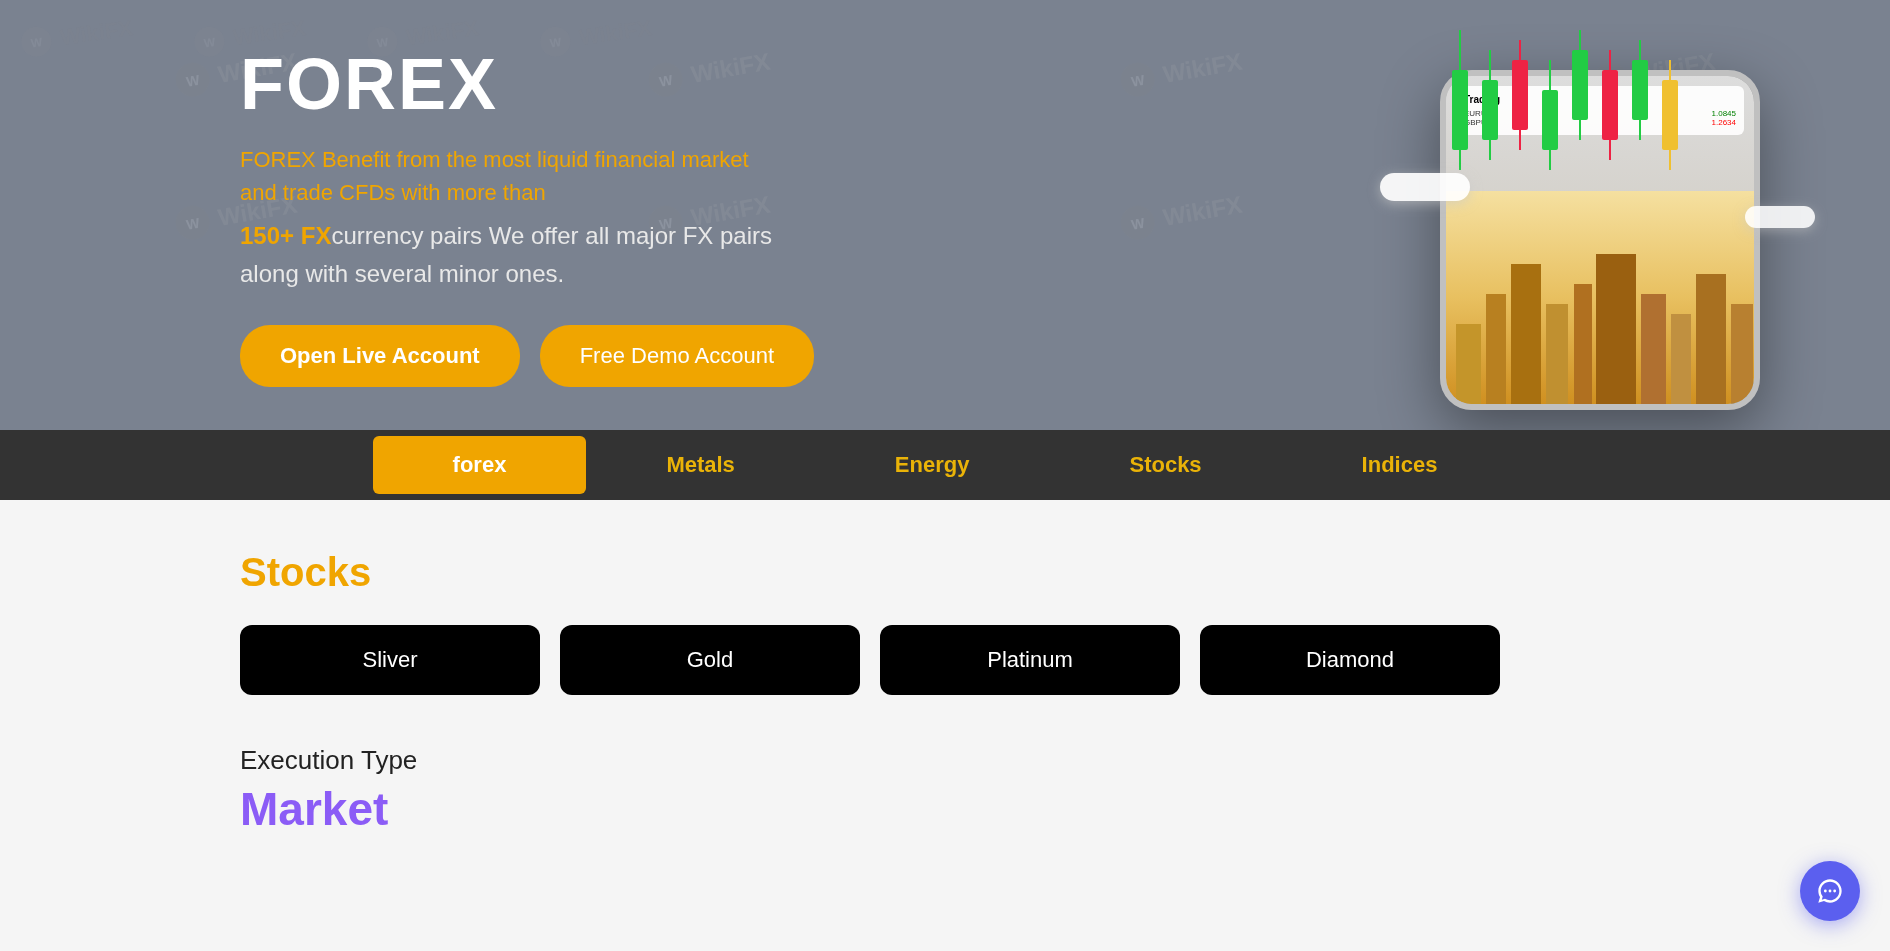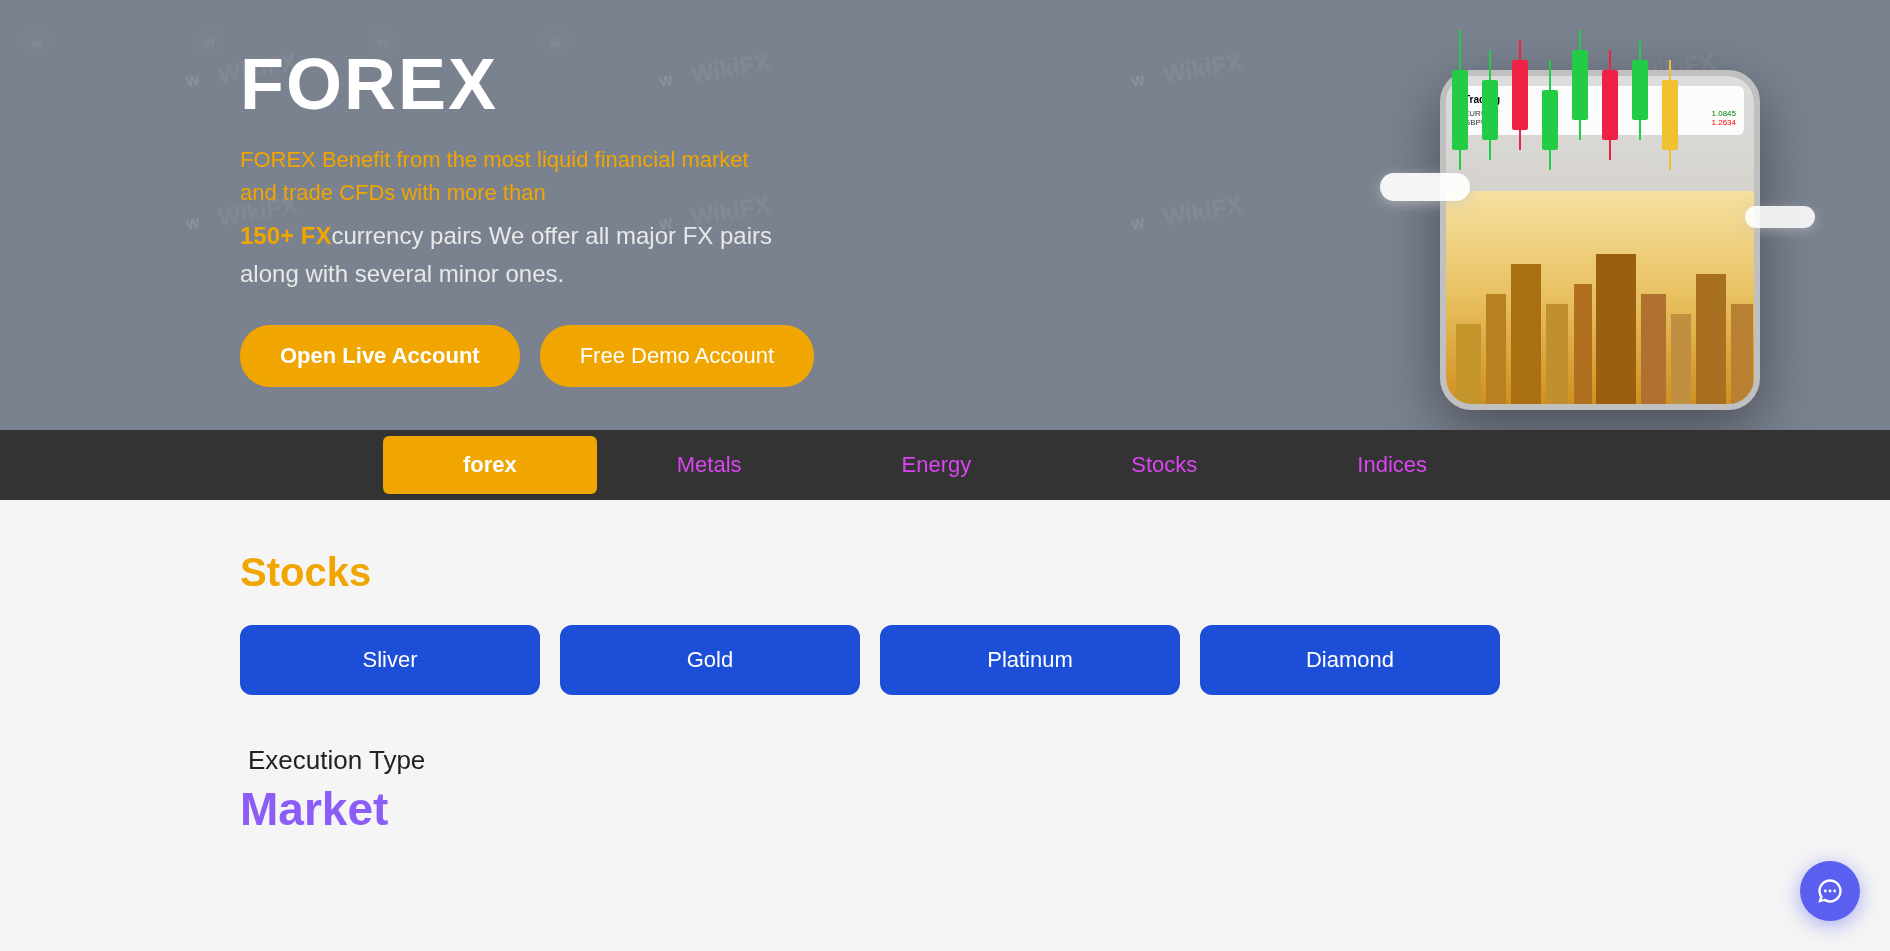--- a/index.html
+++ b/index.html
@@ -134,22 +134,22 @@
       display: flex;
       align-items: center;
       justify-content: center;
       height: 70px;
       gap: 0;
     }
 
     .tab-item {
       padding: 16px 80px;
       font-size: 22px;
-      font-weight: 400;
-      color: #d946ef;
+      font-weight: 700;
+      color: #eab308;
       cursor: pointer;
       border-radius: 6px;
       transition: background 0.2s, color 0.2s;
     }
 
     .tab-item.active {
       background: #f0a500;
       color: #fff;
       font-weight: 600;
       border-radius: 6px;
@@ -170,41 +170,40 @@
 
     .account-buttons {
       display: flex;
       gap: 20px;
       margin-bottom: 50px;
     }
 
     .acc-btn {
       flex: 1;
       padding: 22px 20px;
-      background: #1d4ed8;
+      background: #000000;
       color: #fff;
       border: none;
       border-radius: 12px;
       font-size: 22px;
       font-weight: 500;
       cursor: pointer;
       transition: background 0.2s;
       max-width: 300px;
     }
 
     .execution-section {
       margin-top: 20px;
     }
 
     .exec-label {
       font-size: 26px;
       font-weight: 400;
       color: #222;
       margin-bottom: 6px;
-      margin-left: 8px;
     }
 
     .exec-value {
       font-size: 46px;
       font-weight: 700;
       color: #8b5cf6;
     }
 
     
     .chat-btn {

